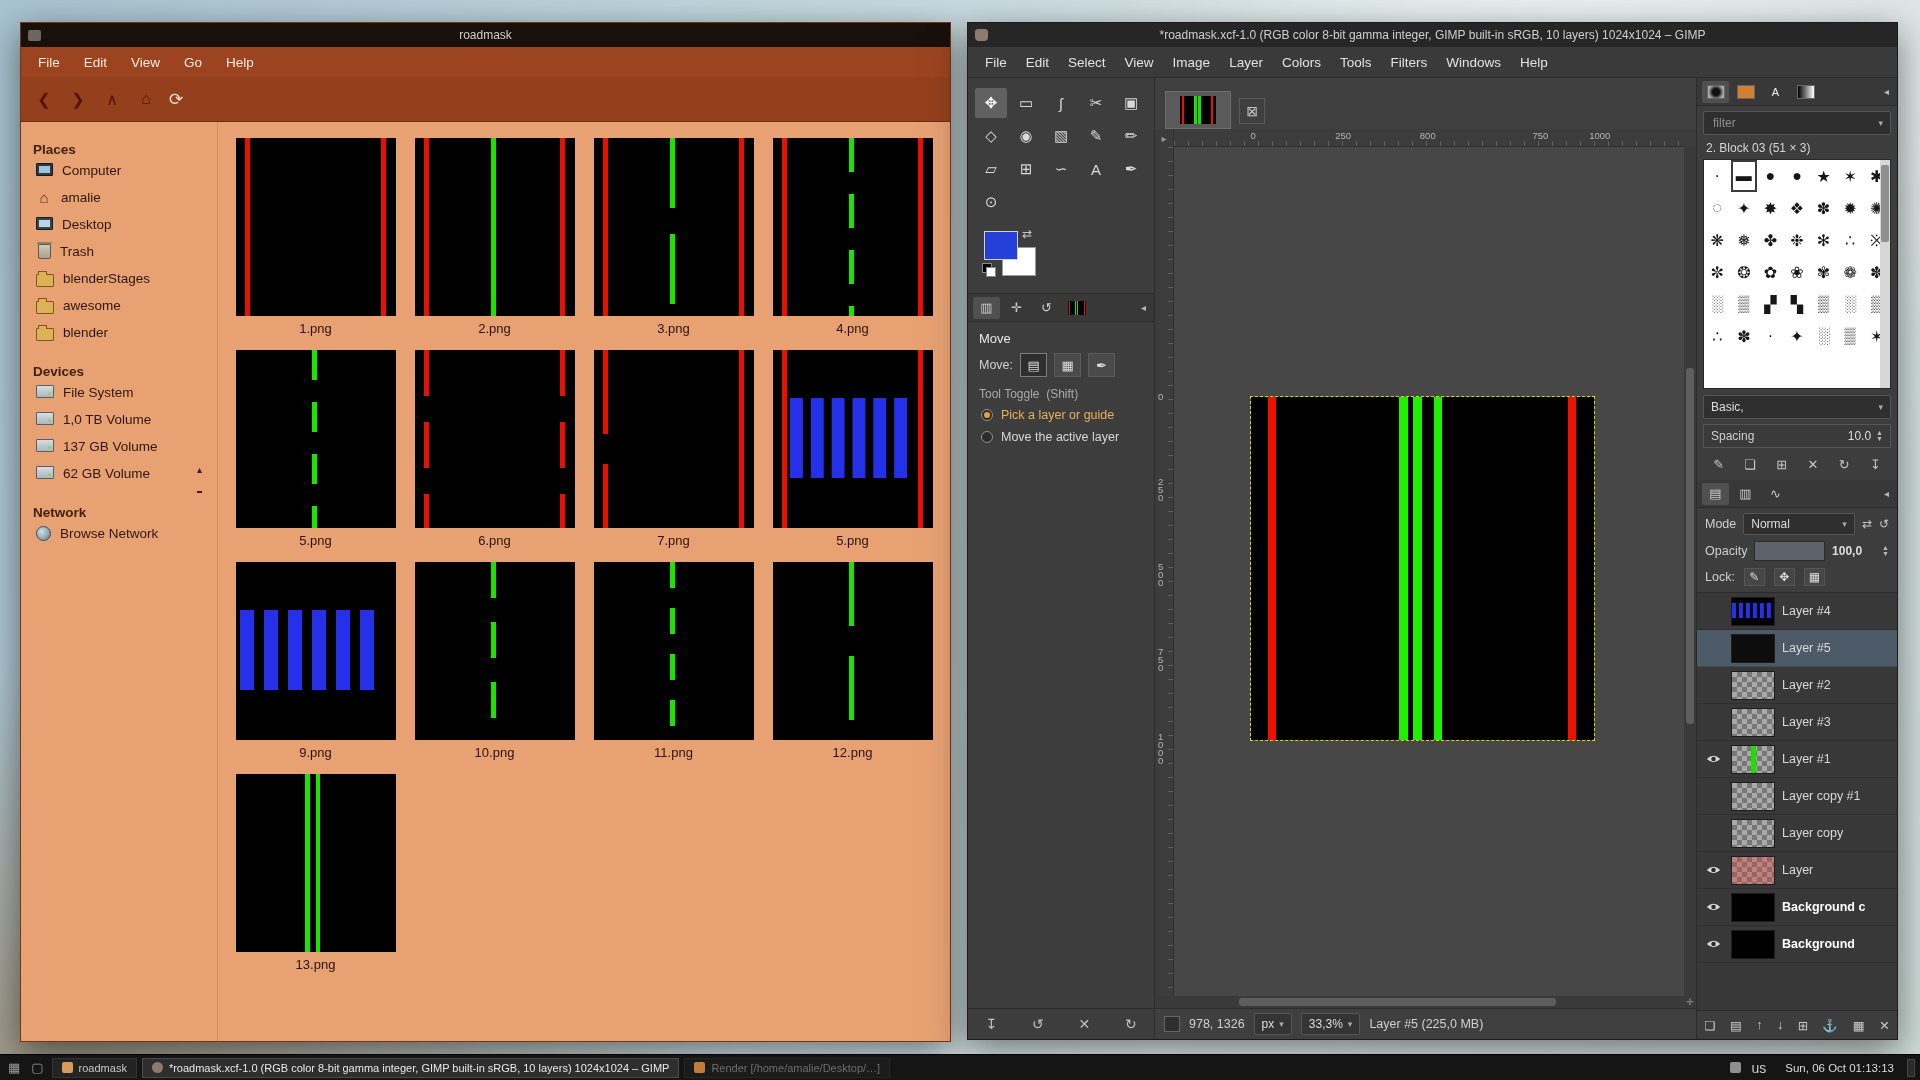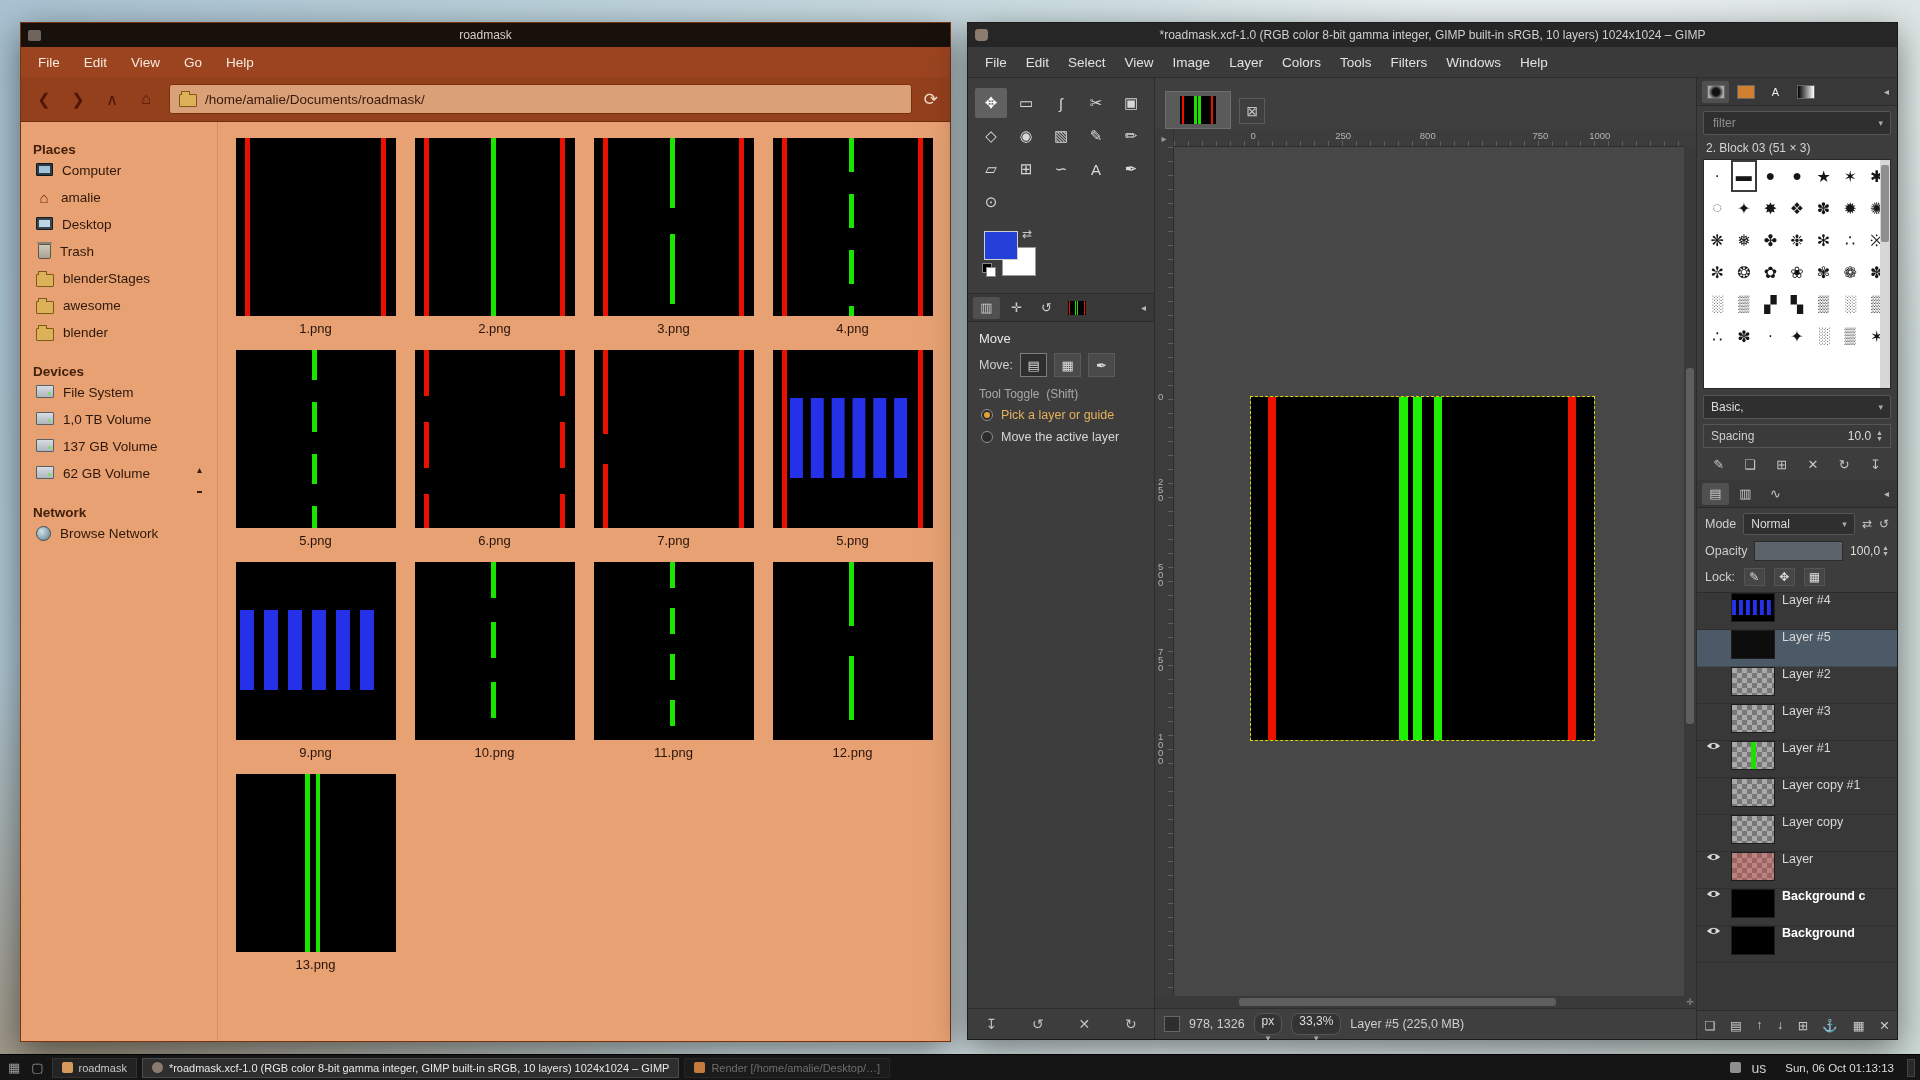--- a/index.html
+++ b/index.html
@@ -105,21 +105,21 @@
   .canvas-image{position:absolute;left:15%;top:250px;width:343px;height:343px;background:#000;outline:1px dashed #d8d800;}
   .vscroll{width:12px;background:#3a3a3a;position:relative;flex:none;}
   .vthumb{position:absolute;left:2px;right:2px;top:26%;height:42%;background:#5e5e5e;border-radius:3px;}
   .hscroll-row{height:12px;display:flex;flex:none;}
   .hs-l{width:18px;background:#3a3a3a;flex:none;}
   .hscroll{flex:1;background:#3a3a3a;position:relative;}
   .hthumb{position:absolute;top:2px;bottom:2px;left:13%;width:62%;background:#5e5e5e;border-radius:3px;}
   .nav-corner{width:12px;background:#3a3a3a;color:#999;font-size:9px;display:flex;align-items:center;justify-content:center;flex:none;}
   .gimp-statusbar{height:30px;display:flex;align-items:center;gap:9px;padding:0 9px;background:#3f3f3f;border-top:1px solid #2d2d2d;color:#cfcfcf;font-size:12.5px;flex:none;}
   .qmask{width:14px;height:14px;border:1px solid #666;background:#2e2e2e;flex:none;}
-  .status-select{height:22px;background:#343434;border:1px solid #555;border-radius:8px;display:flex;align-items:center;gap:5px;padding:0 7px;font-size:12px;color:#ddd;box-sizing:border-box;flex-direction:column;}
+  .status-select{height:22px;background:#343434;border:1px solid #555;border-radius:2px;display:flex;align-items:center;gap:5px;padding:0 7px;font-size:12px;color:#ddd;box-sizing:border-box;}
   .caret{color:#aaa;font-size:9px;}
 
   .gimp-right{width:200px;background:#3d3d3d;border-left:1px solid #2c2c2c;display:flex;flex-direction:column;flex:none;}
   .chip{width:18px;height:14px;border:1px solid #666;box-sizing:border-box;}
   .chip-blob{background:radial-gradient(circle at 50% 50%,#111 35%,#aaa 75%);}
   .chip-orange{background:#d08030;}
   .chip-grad{background:linear-gradient(90deg,#000,#fff);}
   .chip-a{width:18px;height:14px;color:#eee;font-size:11px;display:flex;align-items:center;justify-content:center;}
   .filter-row{margin:5px 6px 3px;height:24px;background:#2f2f2f;border:1px solid #555;border-radius:2px;display:flex;align-items:center;padding:0 7px;gap:4px;box-sizing:border-box;}
   .filter-input{flex:1;background:transparent;border:none;outline:none;color:#cfcfcf;font-size:12px;font-family:"Liberation Sans",sans-serif;min-width:0;}
@@ -134,25 +134,25 @@
   .brush-cat{margin:6px 6px 0;height:24px;background:#2f2f2f;border:1px solid #555;border-radius:2px;display:flex;align-items:center;padding:0 7px;color:#ddd;font-size:12px;gap:4px;box-sizing:border-box;}
   .spacing-row{display:flex;align-items:center;gap:6px;margin:5px 6px 0;height:24px;background:#3a3a3a;border:1px solid #555;color:#cfcfcf;font-size:12px;padding:0 7px;box-sizing:border-box;}
   .spin{margin-left:auto;display:flex;align-items:center;gap:5px;color:#ddd;}
   .spin-arrows{display:flex;flex-direction:column;font-size:7px;color:#bbb;line-height:6px;}
   .brush-btns{height:26px;display:flex;align-items:center;justify-content:space-around;color:#c5c5c5;margin:3px 6px;font-size:13px;flex:none;}
   .mode-row{display:flex;align-items:center;gap:7px;padding:5px 8px 2px;color:#cfcfcf;font-size:12.5px;justify-content:flex-end;}
   .mode-select{flex:1;height:22px;background:#2f2f2f;border:1px solid #555;border-radius:2px;display:flex;align-items:center;padding:0 7px;gap:4px;font-size:12px;color:#ddd;box-sizing:border-box;}
   .mode-ic{color:#c5c5c5;font-size:12px;}
   .opacity-row{padding:4px 8px 2px;display:flex;align-items:center;gap:7px;color:#cfcfcf;font-size:12.5px;}
   .opacity-bar{flex:1;height:18px;background:#5d636b;border:1px solid #2b2b2b;position:relative;}
-  .opacity-val{display:flex;align-items:center;gap:2px;color:#ddd;font-size:12px;}
+  .opacity-val{display:flex;align-items:center;gap:20px;color:#ddd;font-size:12px;font-weight:bold;}
   .lock-row{display:flex;align-items:center;gap:9px;padding:5px 8px 6px;color:#cfcfcf;font-size:12.5px;}
   .lock-ic{width:21px;height:18px;display:flex;align-items:center;justify-content:center;background:#464646;border:1px solid #555;color:#ddd;font-size:12px;box-sizing:border-box;}
   .layer-list{flex:1;overflow:hidden;background:#383838;border-top:1px solid #2b2b2b;position:relative;}
-  .layer-row{height:37px;display:flex;align-items:flex-start;gap:7px;padding:0 5px;border-bottom:1px solid rgba(0,0,0,.16);box-sizing:border-box;}
+  .layer-row{height:37px;display:flex;align-items:center;gap:7px;padding:0 5px;border-bottom:1px solid rgba(0,0,0,.16);box-sizing:border-box;}
   .layer-row.selected{background:#4c5a68;}
   .eye-cell{width:22px;display:flex;justify-content:center;flex:none;}
   .layer-thumb{width:44px;height:29px;border:1px solid #1d1d1d;box-sizing:border-box;flex:none;background:#000;}
   .lt-black{background:#000;}
   .lt-dark{background:#0d0d0d;}
   .lt-blue-bars{background-color:#000;background-image:linear-gradient(90deg,#2531e8 0 60%,transparent 60%);background-size:16.6% 56%;background-repeat:repeat-x;background-position:left center;}
   .lt-checker{background-image:linear-gradient(45deg,#777 25%,transparent 25%,transparent 75%,#777 75%),linear-gradient(45deg,#777 25%,#a9a9a9 25%,#a9a9a9 75%,#777 75%);background-size:10px 10px;background-position:0 0,5px 5px;}
   .lt-checker-red{background-image:linear-gradient(rgba(215,70,60,.38),rgba(215,70,60,.38)),linear-gradient(45deg,#777 25%,transparent 25%,transparent 75%,#777 75%),linear-gradient(45deg,#777 25%,#a9a9a9 25%,#a9a9a9 75%,#777 75%);background-size:100% 100%,10px 10px,10px 10px;background-position:0 0,0 0,5px 5px;}
   .lt-green-line{background-image:linear-gradient(90deg,transparent 0 45%,#1de000 45% 56%,transparent 56%),linear-gradient(45deg,#777 25%,transparent 25%,transparent 75%,#777 75%),linear-gradient(45deg,#777 25%,#a9a9a9 25%,#a9a9a9 75%,#777 75%);background-size:100% 100%,10px 10px,10px 10px;background-position:0 0,0 0,5px 5px;}
   .layer-name{font-size:12.5px;color:#d8d8d8;white-space:nowrap;overflow:hidden;}
@@ -191,24 +191,20 @@
         <div class="menu-item">Edit</div>
         <div class="menu-item">View</div>
         <div class="menu-item">Go</div>
         <div class="menu-item">Help</div>
       </div>
     <div class="fm-toolbar">
       <span class="nav-btn">❮</span>
       <span class="nav-btn">❯</span>
       <span class="nav-btn">∧</span>
       <span class="nav-btn">⌂</span>
-      <div class="path-field">
-        <span class="ic ic-folder"></span>
-        <span>/home/amalie/Documents/roadmask/</span>
-      </div>
       <span class="refresh-btn">⟳</span>
     </div>
     <div class="fm-body">
       <div class="fm-sidebar" id="fm-sidebar">
           <div class="side-header">Places</div>
           <div class="side-item">
             <span class="ic ic-computer"></span>
             <span class="side-label">Computer</span>
           </div>
           <div class="side-item">

